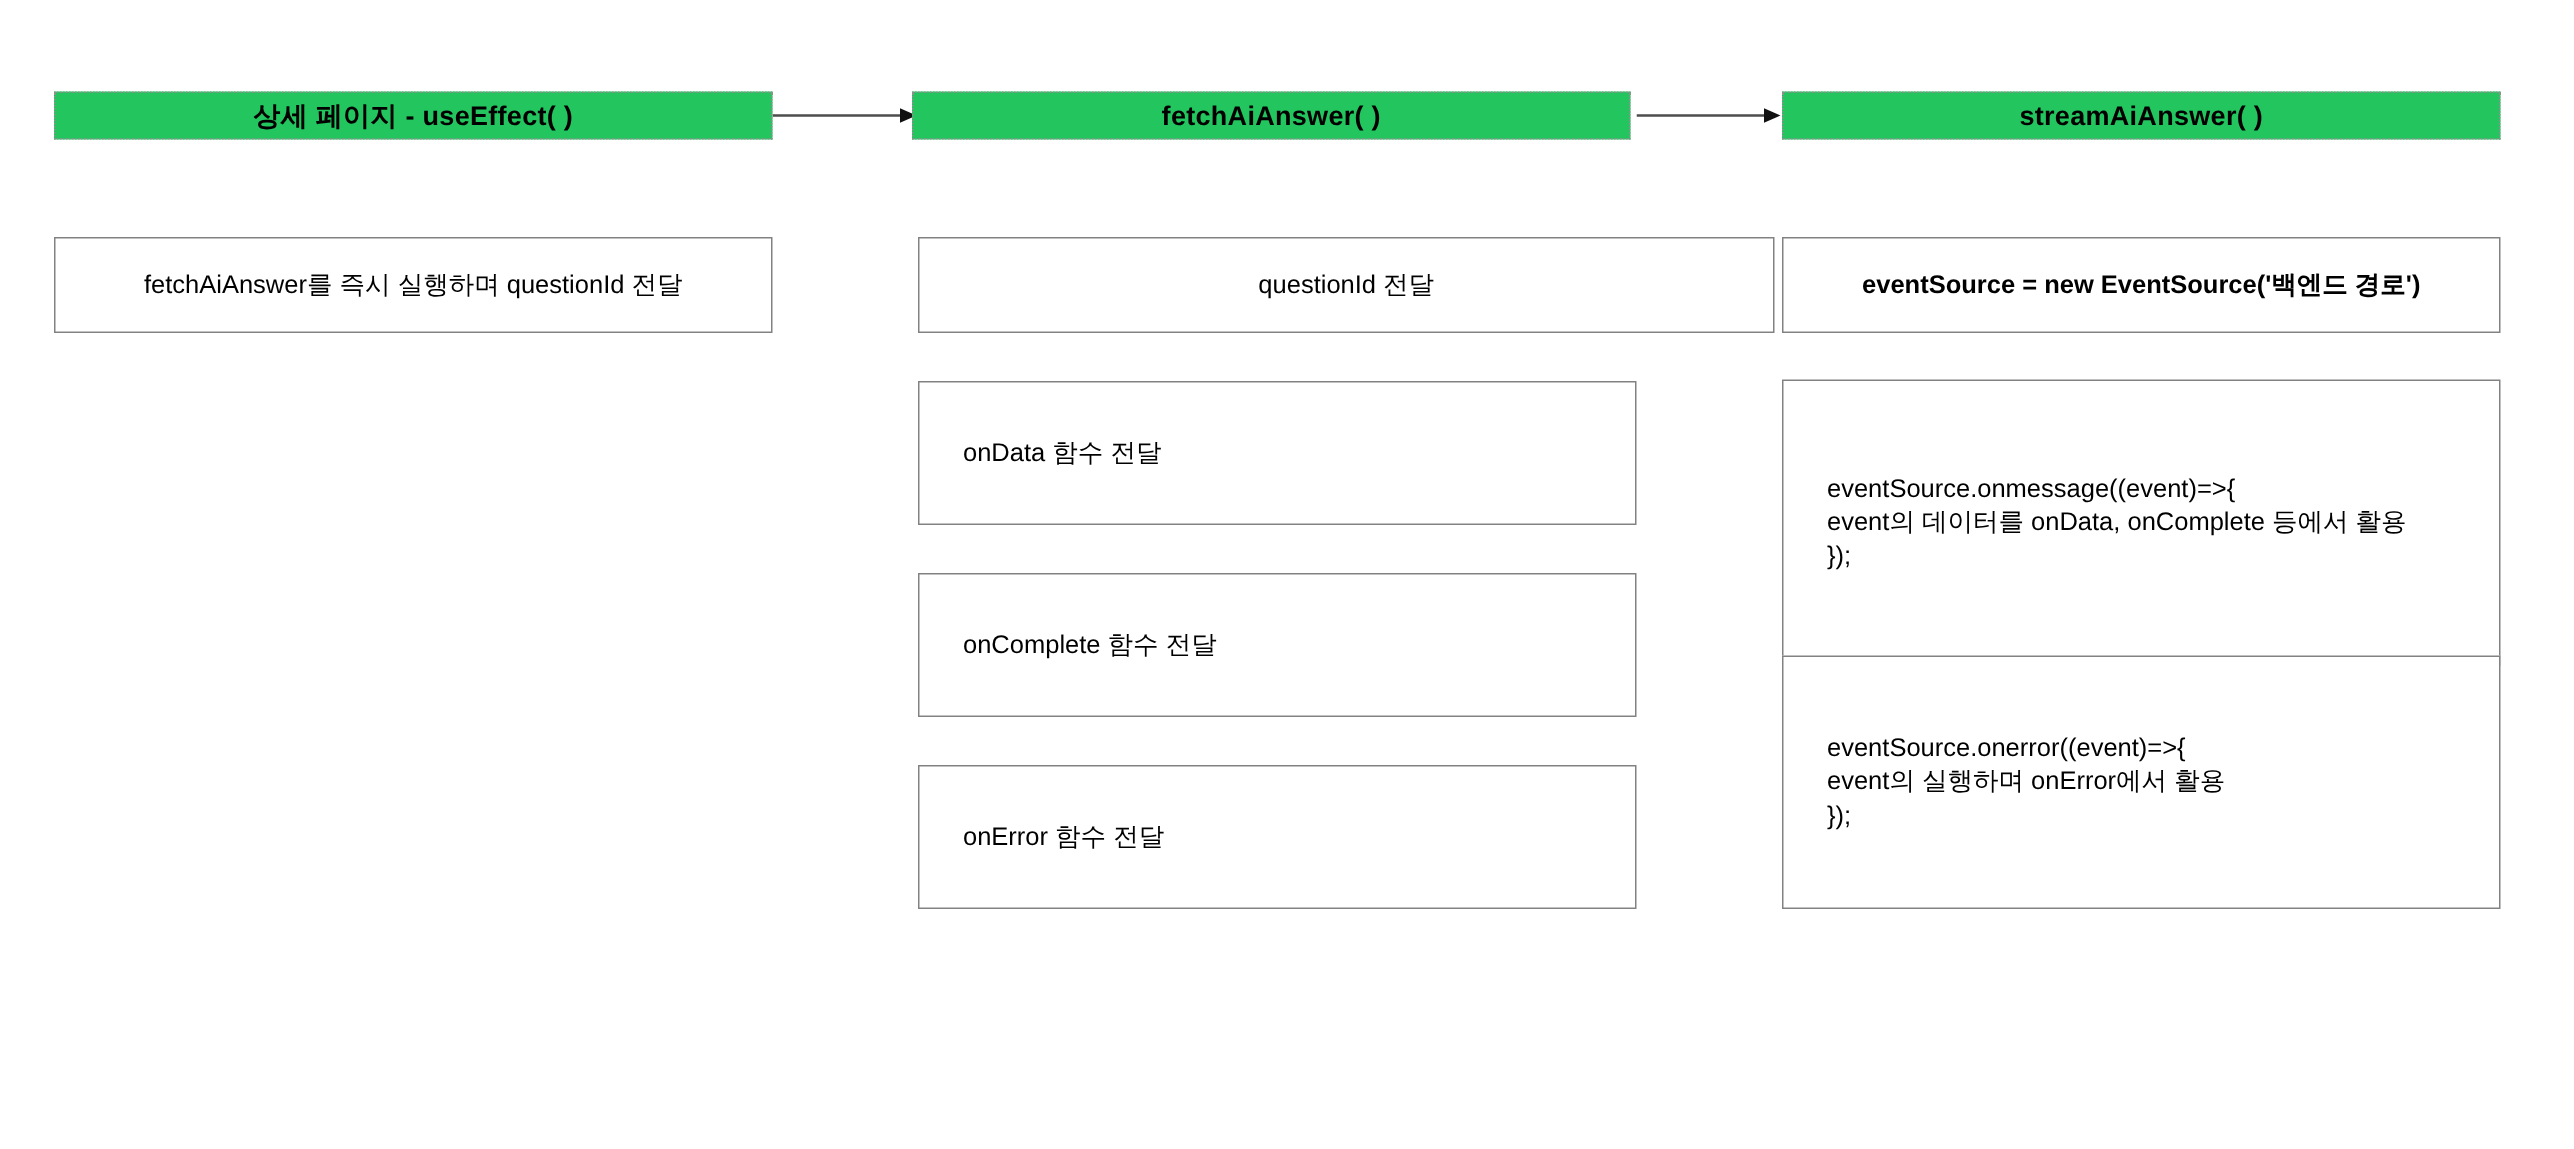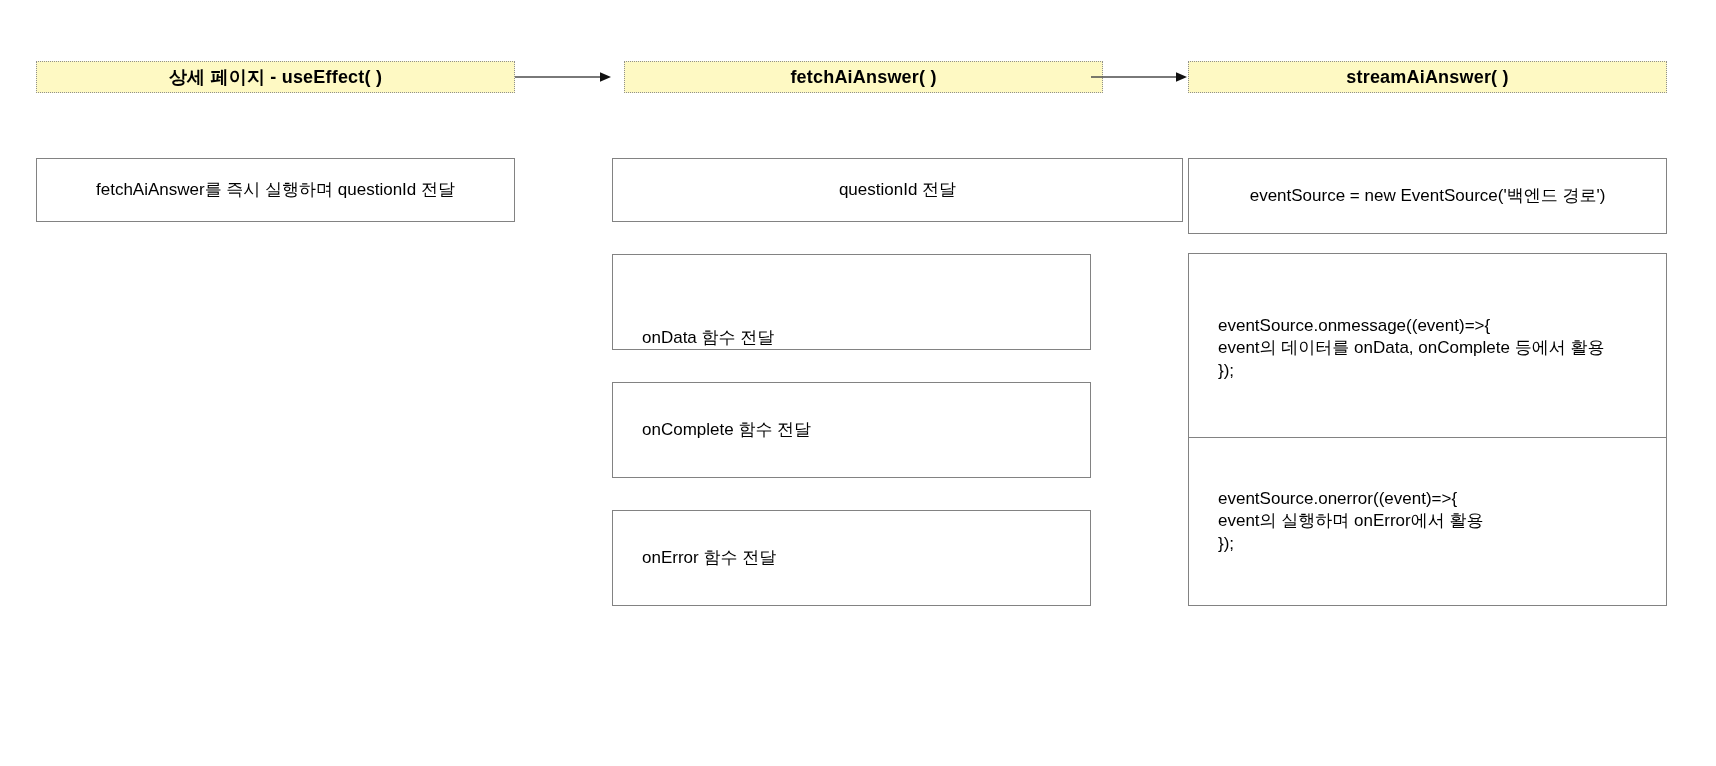--- a/index.html
+++ b/index.html
@@ -3,42 +3,42 @@
 <meta charset="utf-8">
 <style>
   html, body { margin:0; padding:0; background:#ffffff; }
   .canvas {
     position:relative; width:1716px; height:766px;
     background:#ffffff; overflow:hidden;
     font-family:"Liberation Sans", sans-serif; color:#000000;
   }
   .hdr {
     position:absolute; top:61px; height:32px; box-sizing:border-box;
-    border:1.5px dotted #8f8f8f; background:#fef9c3;
+    border:1.5px dotted #8f8f8f; background:#22c55e;
     display:flex; align-items:center; justify-content:center;
     font-weight:bold; font-size:18px; letter-spacing:0.2px;
   }
   .hdr1 { left:36px;   width:479px; }
-  .hdr2 { left:624px;  width:479px; }
+  .hdr2 { left:608px;  width:479px; }
   .hdr3 { left:1188px; width:479px;align-items:center; }
   .box {
     position:absolute; box-sizing:border-box;
     border:1.5px solid #828282; background:#ffffff;
     display:flex; flex-direction:column; justify-content:center;
     font-size:17px;
   }
   .box.center { align-items:center; text-align:right; padding:0 10px; }
   .box.left   { align-items:flex-start; text-align:left; padding-left:29px; padding-right:14px; }
   .line { line-height:1.32; white-space:pre-wrap; }
   .b-c1a { left:36px;   top:158px; width:479px; height:64px;  }
   .b-c2a { left:612px;  top:158px; width:571px; height:64px;  }
-  .b-c2b { left:612px;  top:254px; width:479px; height:96px;justify-content:flex-end;  }
+  .b-c2b { left:612px;  top:254px; width:479px; height:96px;  }
   .b-c2c { left:612px;  top:382px; width:479px; height:96px;  }
   .b-c2d { left:612px;  top:510px; width:479px; height:96px;  }
-  .b-c3a { left:1188px; top:158px; width:479px; height:76px;  }
+  .b-c3a { left:1188px; top:158px; width:479px; height:64px;font-weight:bold;  }
   .b-c3b { left:1188px; top:253px; width:479px; height:191px; }
   .b-c3c { left:1188px; top:437px; width:479px; height:169px; }
   .arrow { position:absolute; top:69px; width:97px; height:16px; }
   .arrow1 { left:515px; }
   .arrow2 { left:1091px; }
   .arrow line { stroke:#4d4d4d; stroke-width:1.6; }
   .arrow path { fill:#111111; }
   .note {
     position:absolute; left:64px; top:686px;
     font-weight:bold; font-size:20px; letter-spacing:0.2px;

